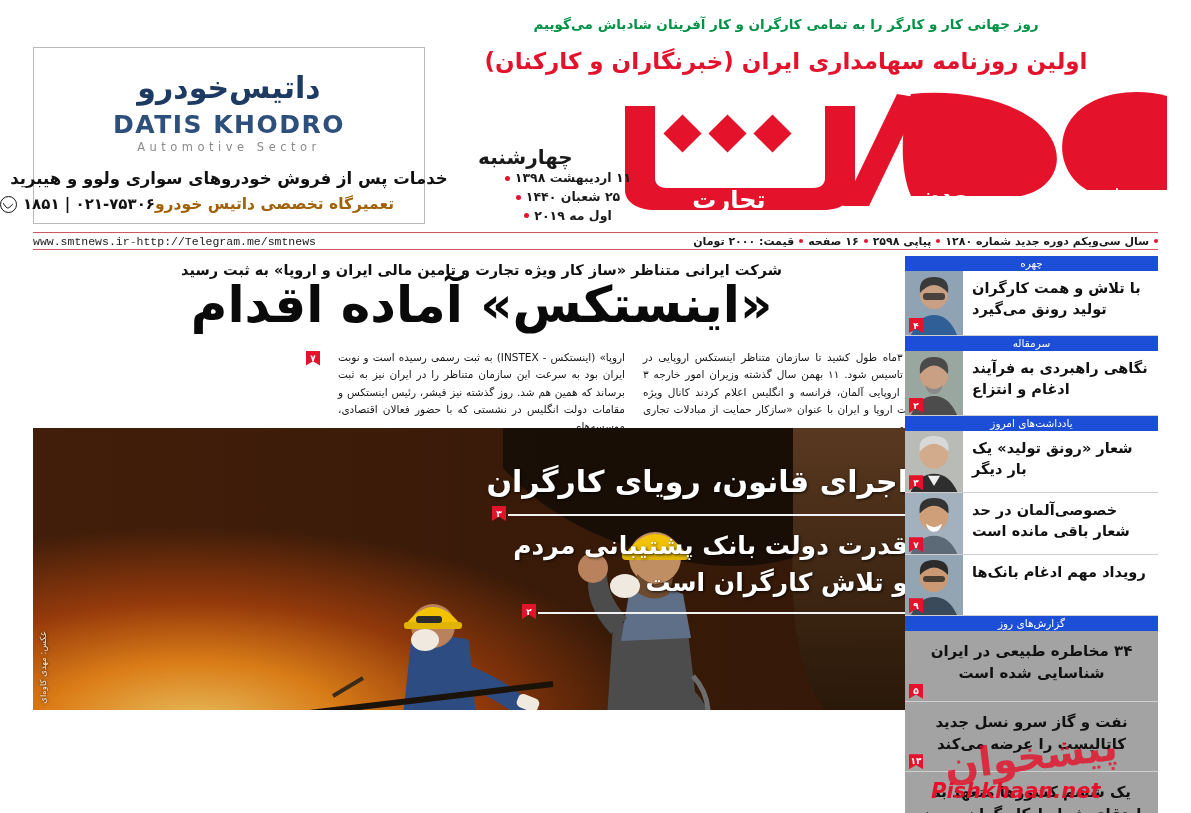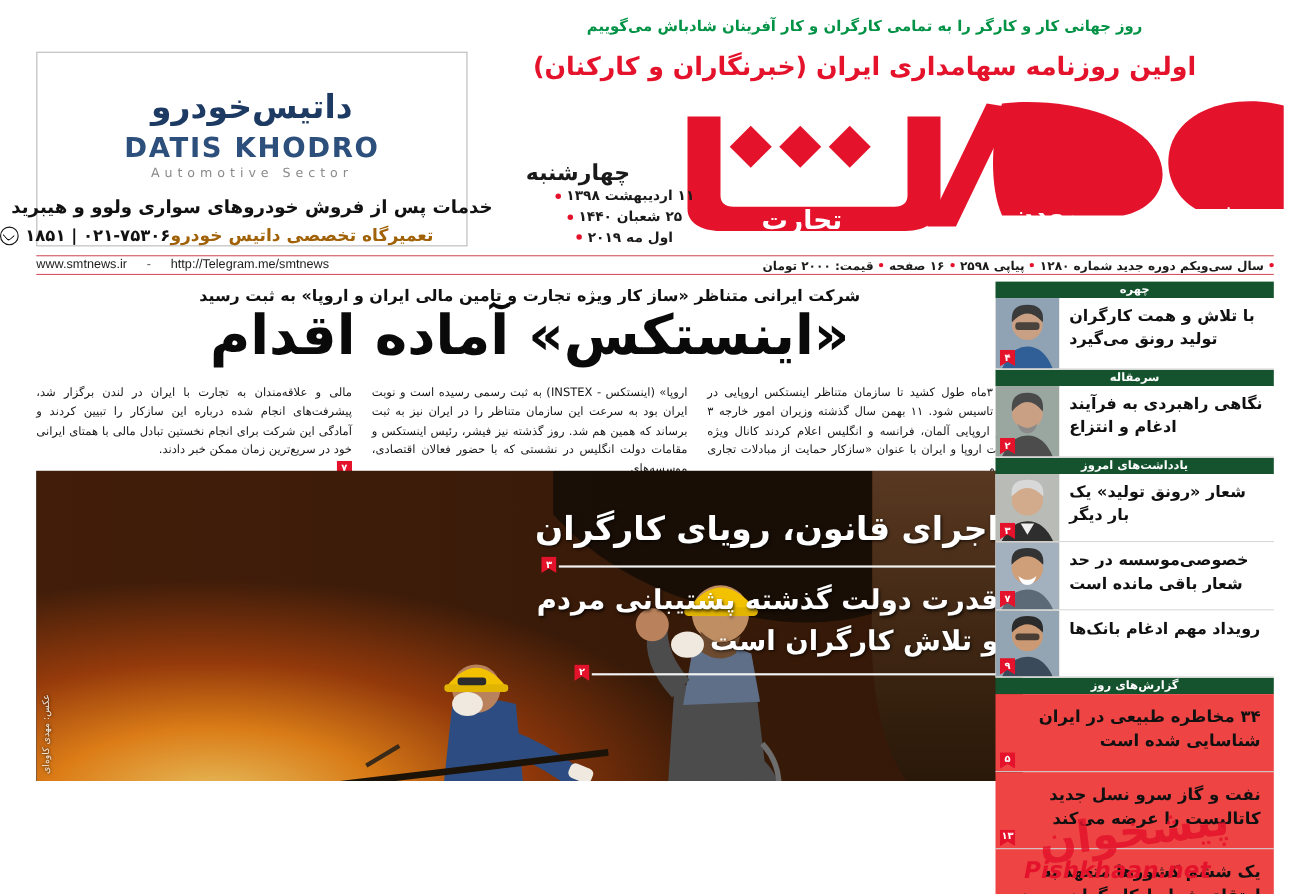--- a/index.html
+++ b/index.html
@@ -13,21 +13,21 @@
   }
   .page{position:relative;width:1191px;height:813px;background:#fff;}
 
   
   .top{position:absolute;left:0;top:0;width:1191px;height:232px;}
 
   
   .ad-box{
     position:absolute;left:33px;top:47px;width:392px;height:177px;
     border:1px solid #b9b9b9;background:#fff;
-    display:flex;flex-direction:column;align-items:center;justify-content:flex-end;
+    display:flex;flex-direction:column;align-items:center;justify-content:center;
     box-sizing:border-box;padding-top:14px;
   }
   .ad-logo-fa{
     font-size:30px;font-weight:bold;color:#1d3a63;letter-spacing:-1px;
     line-height:1.05;direction:rtl;
   }
   .ad-logo-en{
     font-size:25px;font-weight:bold;color:#2d4f7c;letter-spacing:1.5px;
     direction:ltr;margin-top:7px;
   }
@@ -81,21 +81,21 @@
     font-size:12.5px;font-weight:bold;color:#1a1a1a;line-height:1.5;
     display:flex;align-items:center;justify-content:center;gap:5px;
   }
   .bullet-red{width:5px;height:5px;background:#e4122b;border-radius:50%;display:inline-block;flex:none;}
 
   
   .inforule{position:absolute;left:33px;top:232px;width:1125px;height:1px;background:#d3555f;}
   .inforule2{position:absolute;left:33px;top:249px;width:1125px;height:1px;background:#d3555f;}
   .info-left{
     position:absolute;left:33px;top:233px;height:16px;display:flex;align-items:center;
-    gap:18px;direction:ltr;font-size:11.5px;color:#1a1a1a;font-family:Liberation Sans, sans-serif;
+    gap:0;direction:ltr;font-size:11.5px;color:#1a1a1a;font-family:Liberation Mono, monospace;
   }
   .info-sep{color:#555;}
   .info-right{
     position:absolute;right:33px;top:233px;height:16px;display:flex;align-items:center;
     gap:5px;direction:rtl;font-size:11px;color:#1a1a1a;font-weight:bold;white-space:nowrap;
   }
   .info-dot{width:4px;height:4px;background:#e4122b;border-radius:50%;display:inline-block;flex:none;}
 
   
   .main-col{position:absolute;left:33px;top:256px;width:897px;height:553px;}
@@ -146,38 +146,38 @@
   .ov-badge2{position:absolute;right:394px;top:176px;}
   .photo-credit{
     position:absolute;left:5px;bottom:6px;font-size:8.5px;color:#efe6da;direction:rtl;
     writing-mode:vertical-rl;transform:rotate(180deg);letter-spacing:.5px;
     text-shadow:0 0 3px rgba(0,0,0,.9);
   }
 
   
   .sidebar{position:absolute;right:33px;top:256px;width:253px;height:553px;direction:rtl;}
   .sec-head{
-    background:#14532d;color:#ffffff;font-size:10.5px;font-weight:bold;
+    background:#1d4ed8;color:#ffffff;font-size:10.5px;font-weight:normal;
     text-align:center;line-height:15px;height:15px;letter-spacing:.5px;
   }
   .sb-item{
     display:flex;flex-direction:row-reverse;align-items:stretch;
     border-bottom:1px solid #cfcfcf;position:relative;background:#fff;
   }
   .sb-item:last-child{border-bottom:none;}
   .sb-thumb{width:58px;flex:none;overflow:hidden;background:#c8c2bb;}
   .sb-thumb svg{display:block;width:58px;height:100%;}
   .sb-text{
     flex:1;padding:7px 9px 13px 9px;text-align:left;direction:rtl;
     font-size:14.5px;font-weight:bold;color:#111;line-height:1.42;
   }
   .sb-badge{position:absolute;right:auto;left:4px;bottom:2px;}
   .sb-plain{
-    position:relative;border-bottom:1px solid #cfcfcf;background:#ef4444;
-    padding:10px 12px 16px 12px;text-align:right;direction:rtl;
+    position:relative;border-bottom:1px solid #cfcfcf;background:#a3a3a3;
+    padding:10px 12px 16px 12px;text-align:center;direction:rtl;
     font-size:15px;font-weight:bold;color:#111;line-height:1.45;
   }
   .sb-plain:last-child{border-bottom:none;}
 
   
   .watermark{
     position:absolute;right:18px;bottom:4px;width:215px;height:72px;pointer-events:none;
   }
   .wm-fa{
     position:absolute;right:22px;top:0;font-size:40px;font-weight:bold;color:#e4122b;
@@ -281,21 +281,20 @@
     <div class="headline">«اینستکس» آماده اقدام</div>
 
     <div class="lede">
       <div class="lede-col">
         <p>حدود ۳ماه طول کشید تا سازمان متناظر اینستکس اروپایی در ایران تاسیس شود. ۱۱ بهمن سال گذشته وزیران امور خارجه ۳ کشور اروپایی آلمان، فرانسه و انگلیس اعلام کردند کانال ویژه پرداخت اروپا و ایران با عنوان «سازکار حمایت از مبادلات تجاری ایران و</p>
       </div>
       <div class="lede-col">
         <p>اروپا» (اینستکس - INSTEX) به ثبت رسمی رسیده است و نوبت ایران بود به سرعت این سازمان متناظر را در ایران نیز به ثبت برساند که همین هم شد. روز گذشته نیز فیشر، رئیس اینستکس و مقامات دولت انگلیس در نشستی که با حضور فعالان اقتصادی، موسسه‌های</p>
       </div>
       <div class="lede-col">
-        <p>مالی و علاقه‌مندان به تجارت با ایران در لندن برگزار شد، پیشرفت‌های انجام شده درباره این سازکار را تبیین کردند و آمادگی این شرکت برای انجام نخستین تبادل مالی با همتای ایرانی خود در سریع‌ترین زمان ممکن خبر دادند.</p>
         <span class="pagebadge">۷</span>
       </div>
     </div>
 
     <div class="photo-wrap">
       <svg class="photo-svg" viewBox="0 0 897 381" preserveAspectRatio="none" xmlns="http://www.w3.org/2000/svg">
         <defs>
           <radialGradient id="glow" cx="18%" cy="78%" r="52%">
             <stop offset="0%" stop-color="#ffd86b"></stop>
             <stop offset="32%" stop-color="#f08a18"></stop>
@@ -363,21 +362,21 @@
         </g>
 
         <path d="M660 248 q24 26 10 66 q-12 34 -6 62" stroke="#6d6d6d" stroke-width="5" fill="none"></path>
 
         <rect x="0" y="0" width="897" height="381" fill="none"></rect>
       </svg>
 
       <div class="ov-line1">اجرای قانون، رویای کارگران</div>
       <div class="ov-rule1"></div>
       <span class="pagebadge ov-badge1">۳</span>
-      <div class="ov-line2">قدرت دولت گذشته پشتیبانی مردم</div>
+      <div class="ov-line2">قدرت دولت بانک پشتیبانی مردم</div>
       <div class="ov-line3">و تلاش کارگران است</div>
       <div class="ov-rule2"></div>
       <span class="pagebadge ov-badge2">۲</span>
       <div class="photo-credit">عکس: مهدی کاوه‌ای</div>
     </div>
   </div>
 
   <div class="sidebar">
 
     <div class="sec-head">چهره</div>
@@ -427,21 +426,21 @@
     <div class="sb-item">
       <div class="sb-thumb">
         <svg viewBox="0 0 58 60" preserveAspectRatio="xMidYMid slice">
           <rect width="58" height="60" fill="#a3b0bd"></rect>
           <circle cx="29" cy="23" r="14" fill="#cf9f79"></circle>
           <path d="M15 20 q14 -15 28 0 q2 -15 -14 -15 q-16 0 -14 15z" fill="#333"></path>
           <path d="M21 30 q8 7 16 0 q-2 8 -8 8 q-6 0 -8 -8z" fill="#fff"></path>
           <path d="M6 60 q8 -18 23 -18 q15 0 23 18z" fill="#5c6a78"></path>
         </svg>
       </div>
-      <div class="sb-text">خصوصی‌موسسه در حد شعار باقی مانده است</div>
+      <div class="sb-text">خصوصی‌آلمان در حد شعار باقی مانده است</div>
       <span class="pagebadge sb-badge">۷</span>
     </div>
     <div class="sb-item">
       <div class="sb-thumb">
         <svg viewBox="0 0 58 60" preserveAspectRatio="xMidYMid slice">
           <rect width="58" height="60" fill="#93a4b2"></rect>
           <circle cx="29" cy="23" r="14" fill="#cb9a74"></circle>
           <path d="M15 20 q14 -15 28 0 q2 -15 -14 -15 q-16 0 -14 15z" fill="#2b2b2b"></path>
           <rect x="18" y="21" width="22" height="6" rx="3" fill="#1f1f1f" opacity=".75"></rect>
           <path d="M6 60 q8 -18 23 -18 q15 0 23 18z" fill="#3b4a5a"></path>

